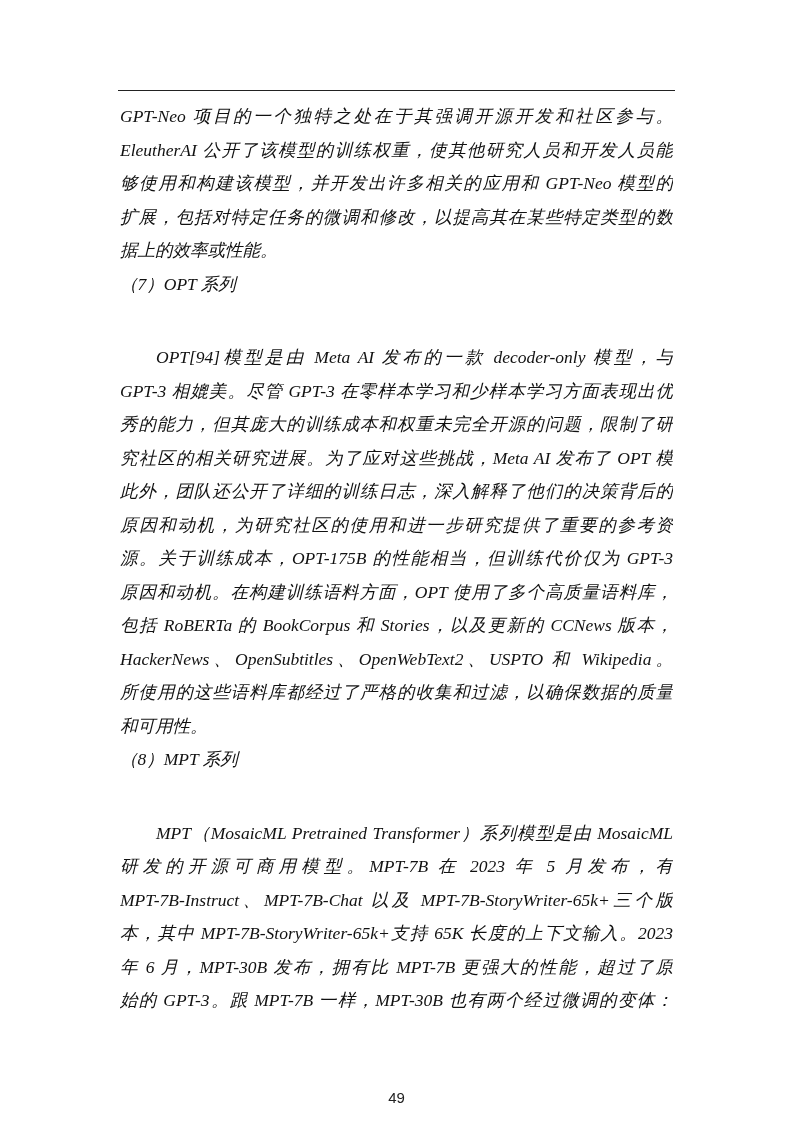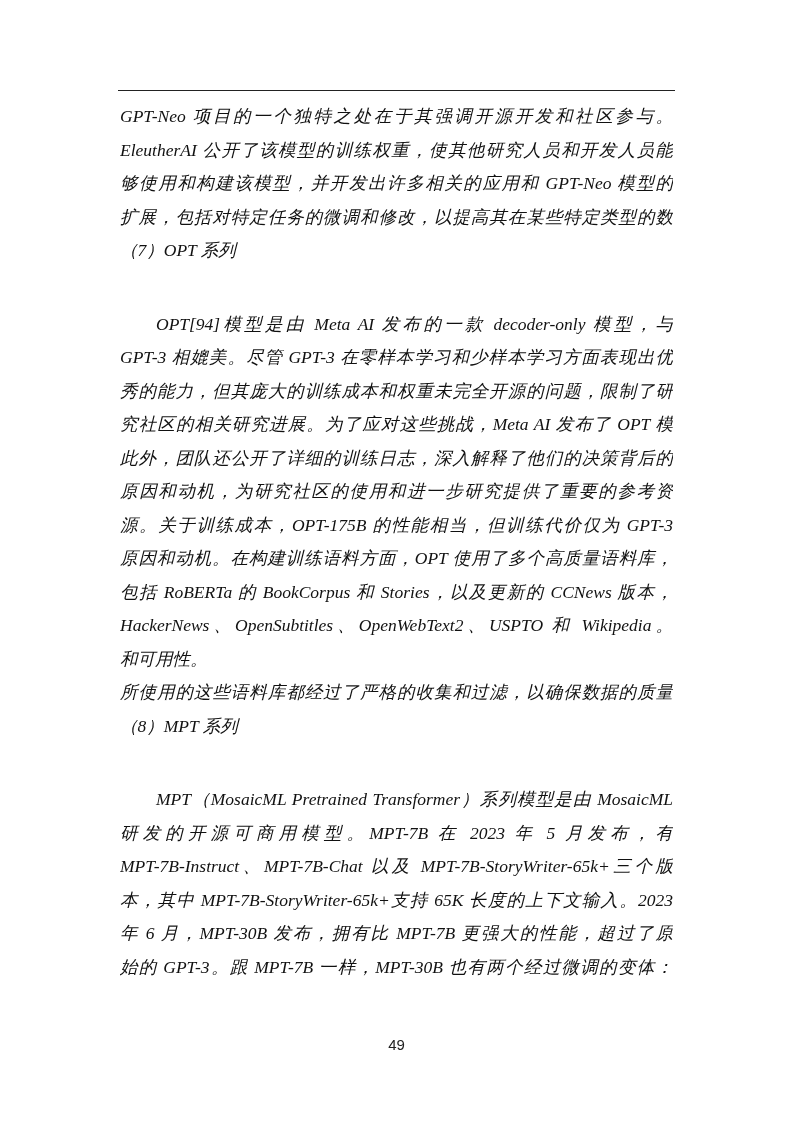--- a/index.html
+++ b/index.html
@@ -17,47 +17,48 @@
     }
     .line {
       height: 33.5px; line-height: 33.5px; font-size: 17.5px;
       white-space: nowrap; text-align: justify; text-align-last: justify;
       overflow: hidden;
     }
     .line.last { text-align-last: left; }
     .line.heading { text-align-last: left; }
     .indent { padding-left: 36px; margin-top: 40px; }
     .page-number {
-      position: absolute; left: 0; width: 793px; top: 1036px; text-align: center;
+      position: absolute; left: 0; width: 793px; top: 1089px; text-align: center;
       font-family: "Liberation Sans", "DejaVu Sans", sans-serif; font-size: 15px; color: #222;
     }
   </style>
 </head>
 <body>
 
 <div class="header-rule"></div>
 
 <div class="content">
   <div class="line">GPT-Neo 项目的一个独特之处在于其强调开源开发和社区参与。</div>
   <div class="line">EleutherAI 公开了该模型的训练权重，使其他研究人员和开发人员能</div>
   <div class="line">够使用和构建该模型，并开发出许多相关的应用和 GPT-Neo 模型的</div>
   <div class="line">扩展，包括对特定任务的微调和修改，以提高其在某些特定类型的数</div>
+  <div class="line last">据上的效率或性能。</div>
   <div class="line heading">（7）OPT 系列</div>
   <div class="line indent">OPT[94]模型是由 Meta AI 发布的一款 decoder-only 模型，与</div>
   <div class="line">GPT-3 相媲美。尽管 GPT-3 在零样本学习和少样本学习方面表现出优</div>
   <div class="line">秀的能力，但其庞大的训练成本和权重未完全开源的问题，限制了研</div>
   <div class="line">究社区的相关研究进展。为了应对这些挑战，Meta AI 发布了 OPT 模</div>
   <div class="line">此外，团队还公开了详细的训练日志，深入解释了他们的决策背后的</div>
   <div class="line">原因和动机，为研究社区的使用和进一步研究提供了重要的参考资</div>
   <div class="line">源。关于训练成本，OPT-175B 的性能相当，但训练代价仅为 GPT-3</div>
   <div class="line">原因和动机。在构建训练语料方面，OPT 使用了多个高质量语料库，</div>
   <div class="line">包括 RoBERTa 的 BookCorpus 和 Stories，以及更新的 CCNews 版本，</div>
   <div class="line">HackerNews、OpenSubtitles、OpenWebText2、USPTO 和 Wikipedia。</div>
+  <div class="line">所使用的这些语料库都经过了严格的收集和过滤，以确保数据的质量</div>
   <div class="line last">和可用性。</div>
-  <div class="line">所使用的这些语料库都经过了严格的收集和过滤，以确保数据的质量</div>
   <div class="line heading">（8）MPT 系列</div>
   <div class="line indent">MPT（MosaicML Pretrained Transformer）系列模型是由 MosaicML</div>
   <div class="line">研发的开源可商用模型。MPT-7B 在 2023 年 5 月发布，有</div>
   <div class="line">MPT-7B-Instruct、MPT-7B-Chat 以及 MPT-7B-StoryWriter-65k+三个版</div>
   <div class="line">本，其中 MPT-7B-StoryWriter-65k+支持 65K 长度的上下文输入。2023</div>
   <div class="line">年 6 月，MPT-30B 发布，拥有比 MPT-7B 更强大的性能，超过了原</div>
   <div class="line">始的 GPT-3。跟 MPT-7B 一样，MPT-30B 也有两个经过微调的变体：</div>
 </div>
 
 <div class="page-number">49</div>

